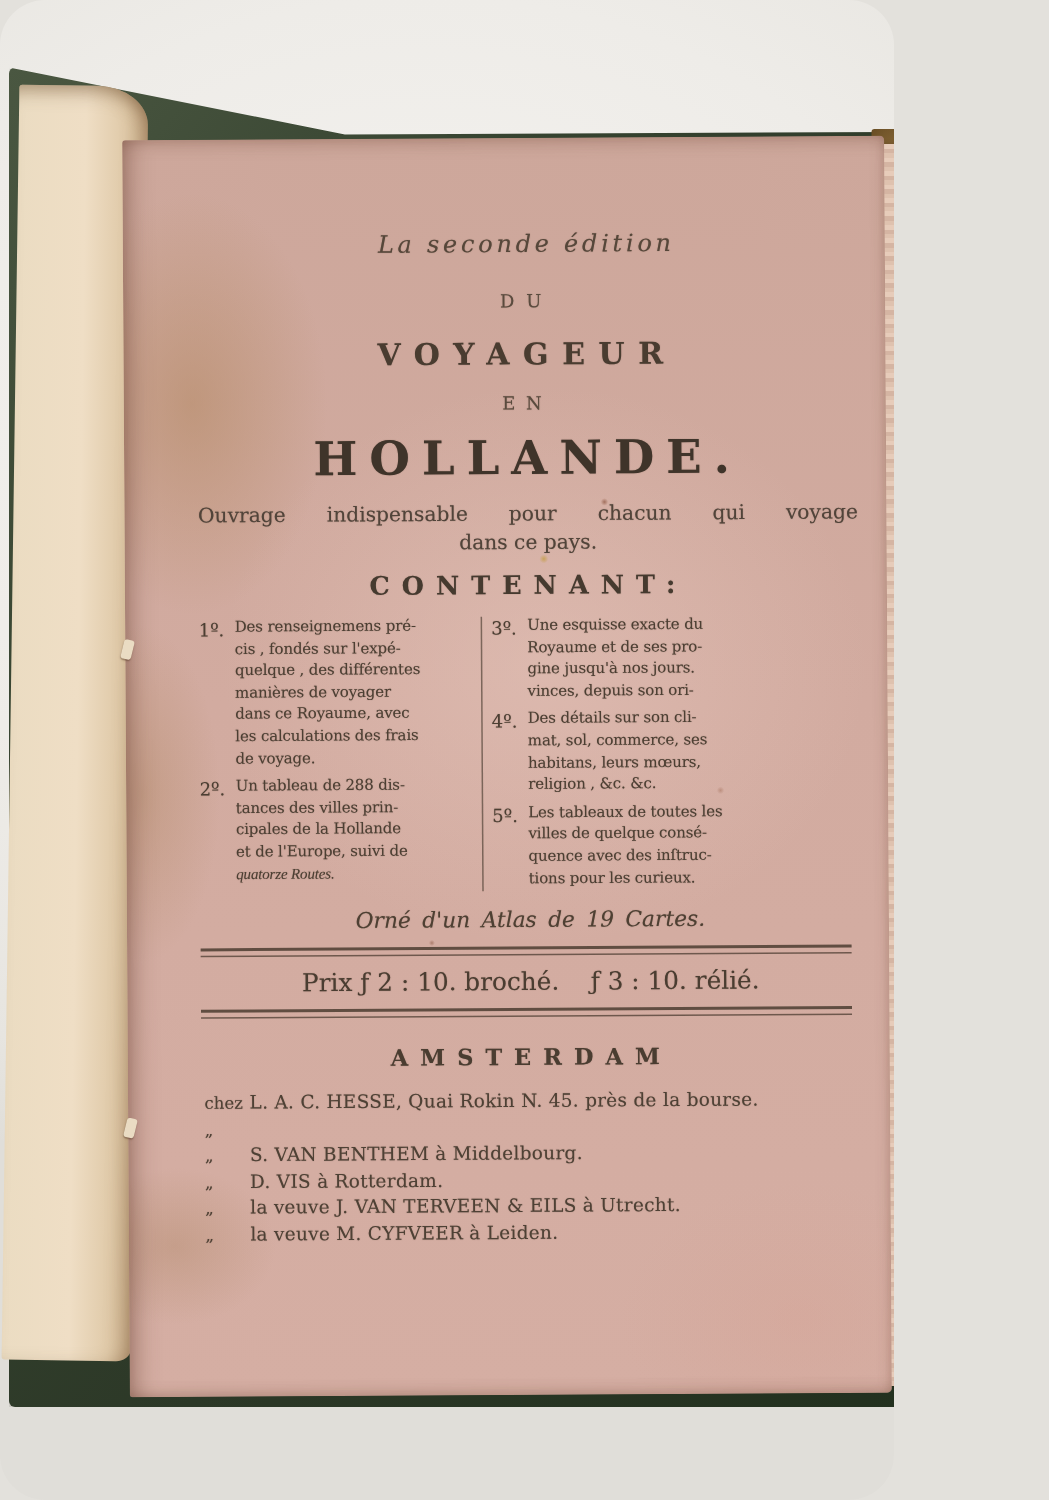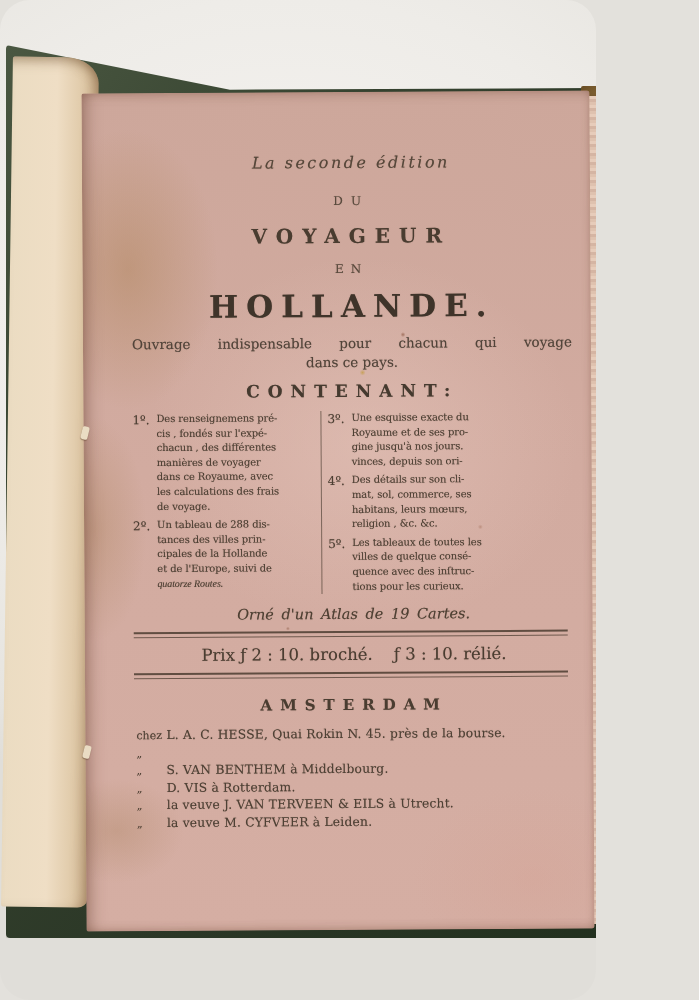--- a/index.html
+++ b/index.html
@@ -124,21 +124,21 @@
       <div class="sub2">dans ce pays.</div>
       <div class="contenant">CONTENANT:</div>
 
       <div class="cols">
         <div class="col-left" id="col-left">
             <div class="item">
               <span class="num">1º.</span>
               <div class="lines">
                 <div class="line">Des renseignemens pré-</div>
                 <div class="line">cis , fondés sur l'expé-</div>
-                <div class="line">chacun , des différentes</div>
+                <div class="line">quelque , des différentes</div>
                 <div class="line">manières de voyager</div>
                 <div class="line">dans ce Royaume, avec</div>
                 <div class="line">les calculations des frais</div>
                 <div class="line">de voyage.</div>
               </div>
             </div>
             <div class="item">
               <span class="num">2º.</span>
               <div class="lines">
                 <div class="line">Un tableau de 288 dis-</div>

